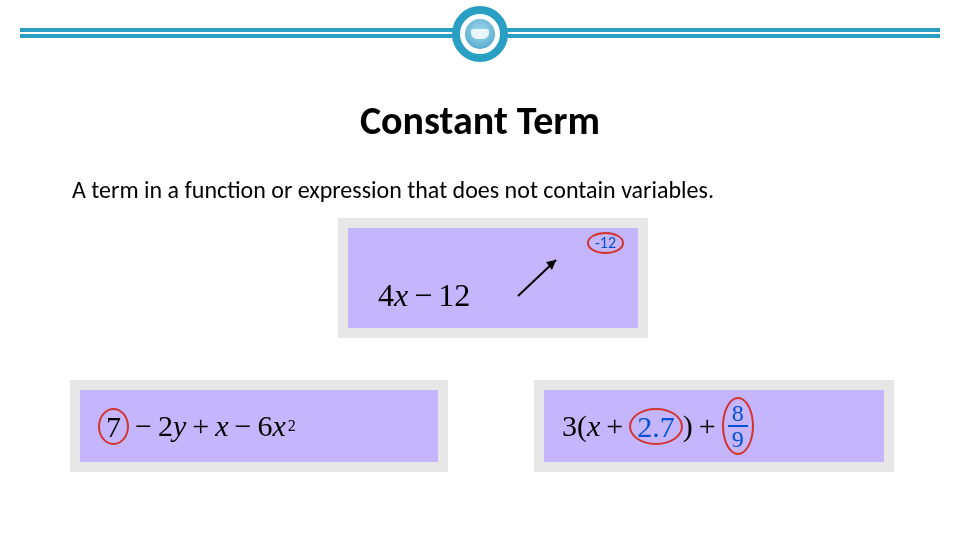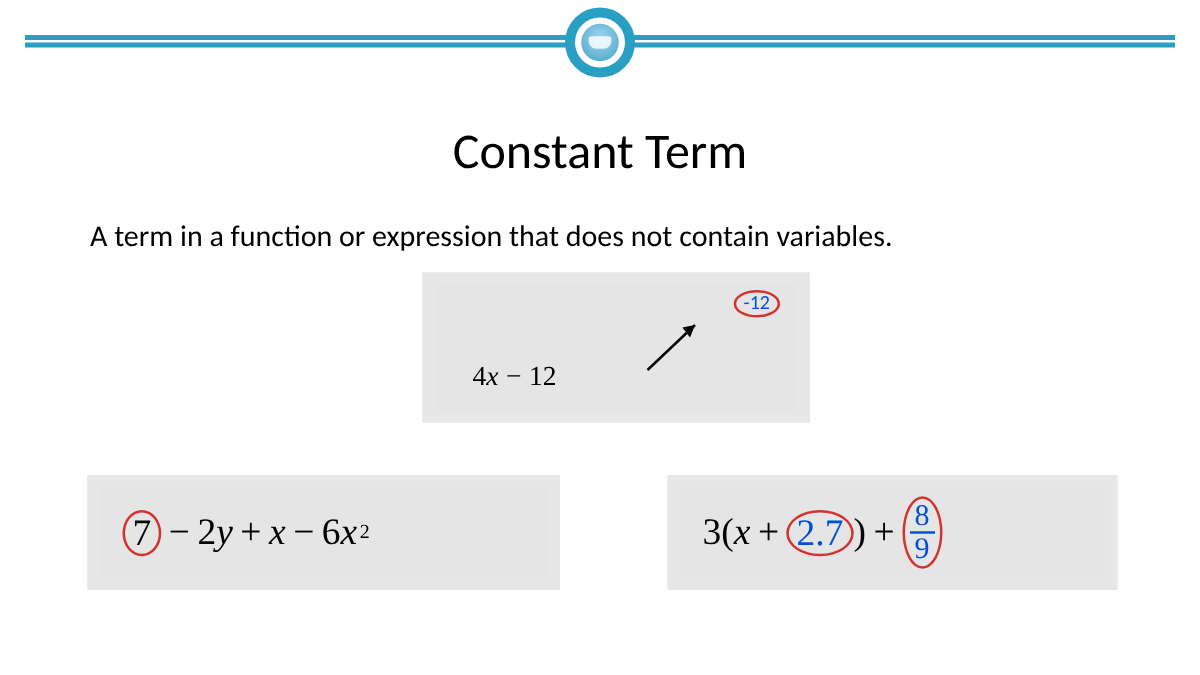--- a/index.html
+++ b/index.html
@@ -52,38 +52,38 @@
     border-radius:2px 2px 6px 6px;
     opacity:.8;
   }
   .title {
     position: absolute;
     top: 96px;
     left: 0;
     right: 0;
     text-align: center;
     font-size: 40px;
-    font-weight: 400;
+    font-weight: 700;
     color: #000;
   }
   .definition {
     position: absolute;
     top: 176px;
     left: 72px;
     right: 72px;
     font-size: 24px;
     color: #000;
     line-height: 1.15;
   }
 
   
   .ex-box {
     position: absolute;
     border: 10px solid #e7e7e7;
-    background: #e5e5e5;
+    background: #c4b5fd;
     padding: 10px 18px;
   }
   #ex1 { top: 218px; left: 338px; width: 310px; height: 120px; }
   #ex2 { top: 380px; left: 70px;  width: 378px; height: 92px; }
   #ex3 { top: 380px; left: 534px; width: 360px; height: 92px; }
 
   .math {
     font-family: "Cambria Math", "Times New Roman", serif;
     font-size: 30px;
     color: #000;
@@ -102,21 +102,21 @@
     line-height: 1.1;
   }
   .circ.blue span { color: #0050d8; font-weight: 500; }
   .circ.black span { color: #000; }
 
   
   #ex1 .main-expr {
     position: absolute;
     bottom: 14px;
     left: 30px;
-    font-size: 22px;
+    font-size: 32px;
     margin-top: 36px;
   }
   #ex1 .callout {
     position: absolute;
     top: 4px;
     right: 14px;
   }
   #ex1 .arrow {
     position: absolute;
     top: 26px;

